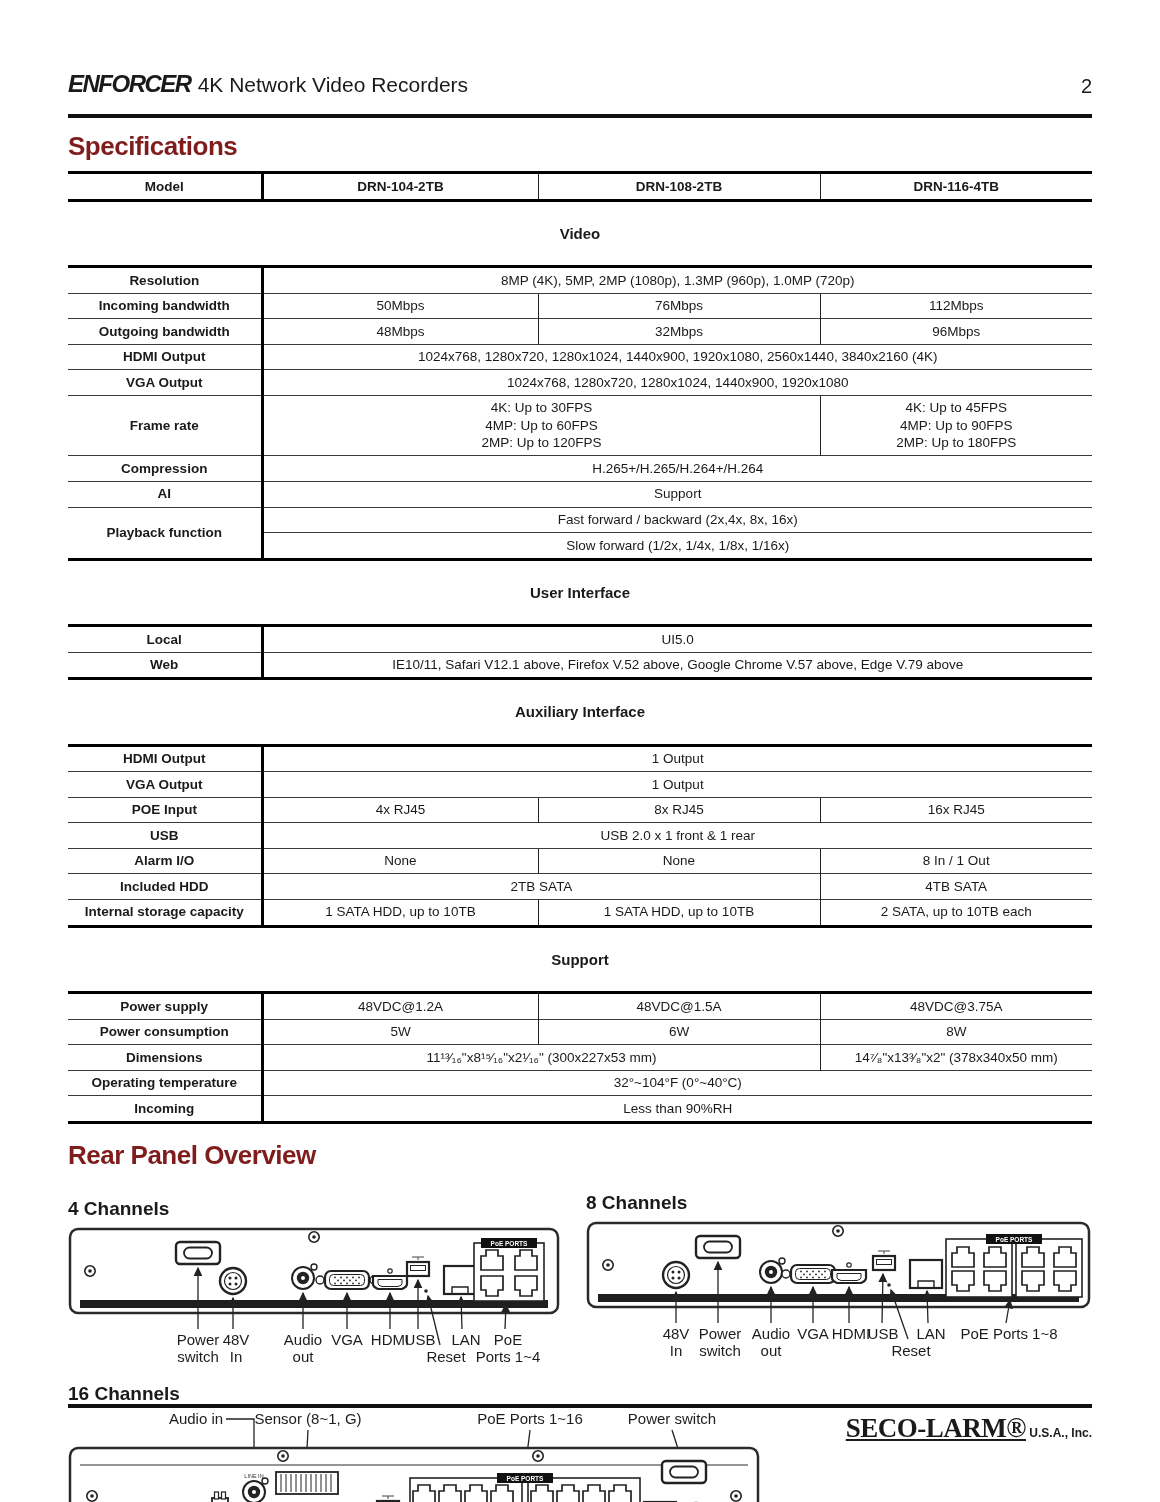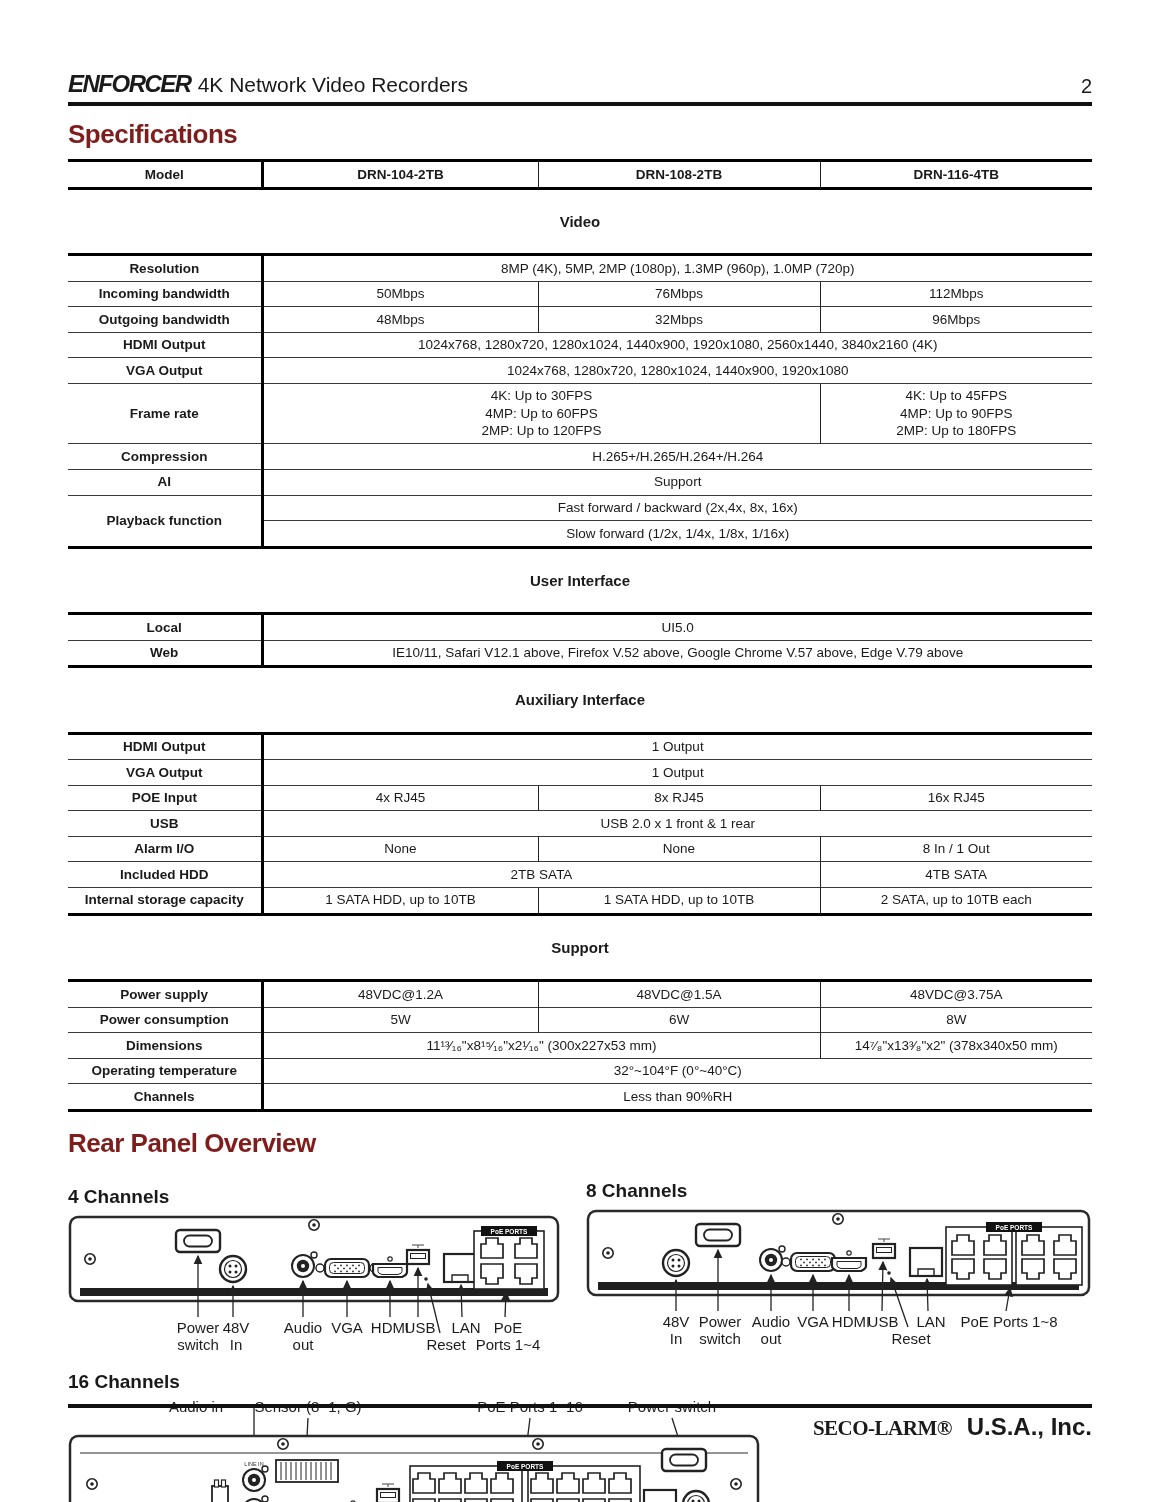--- a/index.html
+++ b/index.html
@@ -2,21 +2,21 @@
 <html><head>
 <meta charset="utf-8">
 <style>
   html,body{margin:0;padding:0;background:#e8e8e8;}
   .page{position:relative;width:1160px;height:1502px;background:#ffffff;margin:0 auto;
         color:#1a1a1a;font-family:"Liberation Sans",sans-serif;overflow:hidden;}
   .content{position:absolute;left:68px;top:70px;width:1024px;}
 
   
   .hdr{display:flex;justify-content:space-between;align-items:flex-end;
-       border-bottom:4px solid #111;padding-bottom:4px;}
+       border-bottom:4px solid #111;padding-bottom:16px;}
   .hdr-left{font-size:21px;white-space:nowrap;}
   .brand{font-style:italic;font-weight:bold;font-size:24px;letter-spacing:-1.5px;margin-right:7px;}
   .pageno{font-size:20px;}
 
   h2.red{color:#7f1d1d;font-size:26px;font-weight:bold;margin:13px 0 9px 0;letter-spacing:-0.5px;}
 
   
   table.spec{width:100%;border-collapse:collapse;font-size:13.5px;border-bottom:3px solid #000000;
              table-layout:fixed;}
   table.spec td{padding:3.5px 6px;text-align:center;vertical-align:middle;line-height:1.3;}
@@ -34,22 +34,22 @@
   .panel-svg{display:block;}
   .chassis{fill:#fff;stroke:#2a2a2a;stroke-width:2.5;}
   .ann{font-size:15px;fill:#1d1d1d;text-anchor:middle;}
   .tag{font-size:6.5px;fill:#fff;text-anchor:middle;font-weight:bold;}
   .ptag{font-size:5.5px;fill:#333;text-anchor:middle;}
   .lead{stroke:#222;stroke-width:1.3;fill:none;}
 
   
   .footer{position:absolute;left:68px;right:68px;top:1404px;border-top:4px solid #111;
           text-align:right;padding-top:5px;}
-  .footer .fbrand{font-family:"Liberation Serif",serif;font-weight:bold;font-size:21px;letter-spacing:-0.5px;}
-  .footer .frest{font-weight:bold;font-size:24px;margin-left:8px;}
+  .footer .fbrand{font-family:"Liberation Serif",serif;font-weight:bold;font-size:27px;letter-spacing:-0.5px;text-decoration:underline;}
+  .footer .frest{font-weight:bold;font-size:12px;}
 </style>
 </head>
 <body>
 
 <svg width="0" height="0" style="position:absolute" aria-hidden="true">
   <defs>
     <marker id="arr" markerWidth="9" markerHeight="9" refX="6.5" refY="3.5" orient="auto">
       <path d="M0,0 L7.5,3.5 L0,7 Z" fill="#222"></path>
     </marker>
     <g id="screw">
@@ -267,21 +267,21 @@
       <tr class="bt">
         <td class="lbl">Dimensions</td>
         <td colspan="2">11¹³⁄₁₆"x8¹⁵⁄₁₆"x2¹⁄₁₆" (300x227x53 mm)</td>
         <td class="vs">14⁷⁄₈"x13³⁄₈"x2" (378x340x50 mm)</td>
       </tr>
       <tr class="bt">
         <td class="lbl">Operating temperature</td>
         <td colspan="3">32°~104°F (0°~40°C)</td>
       </tr>
       <tr class="bt">
-        <td class="lbl">Channels</td>
+        <td class="lbl">Incoming</td>
         <td colspan="3">Less than 90%RH</td>
       </tr>
       </tbody>
     </table>
 
     <h2 class="red" style="margin-top:16px">Rear Panel Overview</h2>
 
     <div class="panels-row">
 
       <div>

